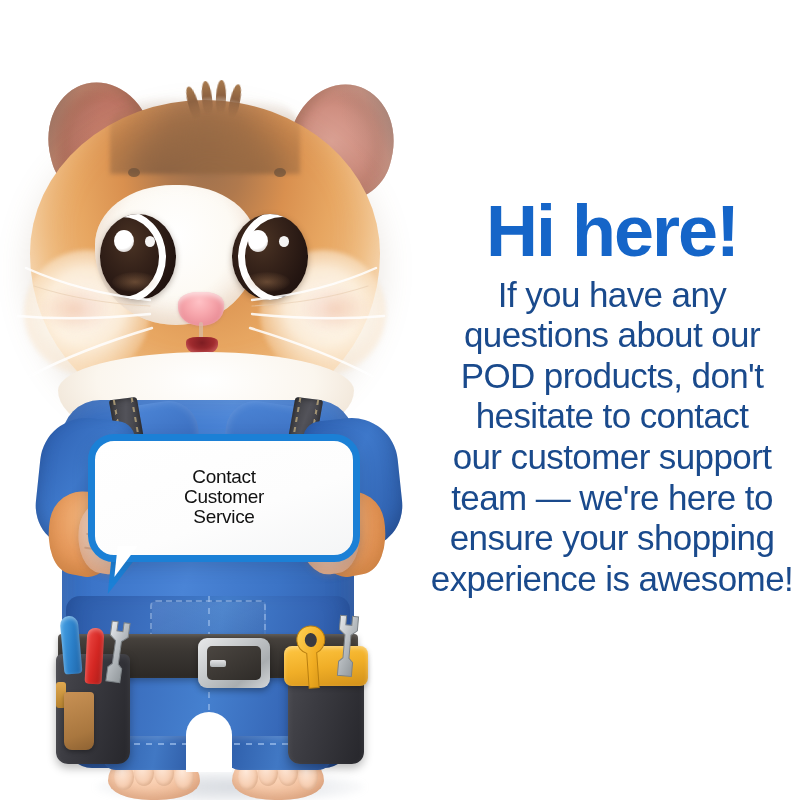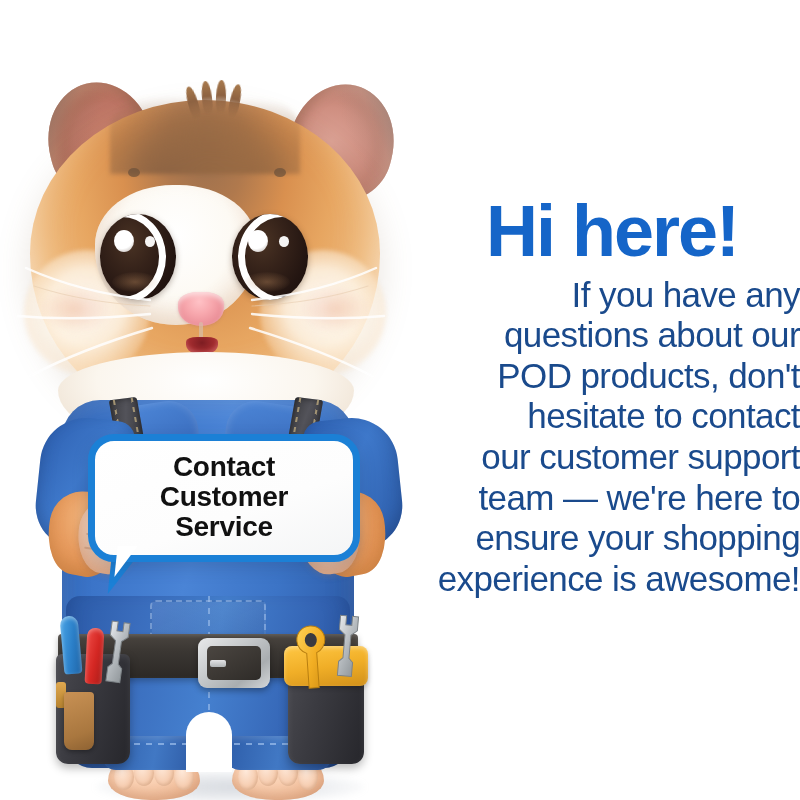--- a/index.html
+++ b/index.html
@@ -421,22 +421,22 @@
   #sign .bubble {
     position: absolute; inset: 0;
     background: linear-gradient(160deg, #ffffff 0%, #fdfdfd 60%, #f4f5f6 100%);
     border: 7px solid #1b80d6;
     border-radius: 26px;
     box-shadow: 0 6px 16px rgba(30,60,100,.22);
     display: flex; align-items: center; justify-content: center;
   }
   #sign .sign-text {
     font-family: "Liberation Sans", sans-serif;
-    font-weight: bold;
-    font-size: 28px;
+    font-weight: normal;
+    font-size: 19px;
     line-height: 1.06;
     color: #111111;
     text-align: center;
     letter-spacing: -.3px;
     white-space: pre-line;
     margin-top: -2px;
   }
   #sign .tail-outer {
     position: absolute; left: 22px; top: 116px;
     width: 0; height: 0;
@@ -470,21 +470,20 @@
     margin: 0 0 8px 0;
   }
   #body-copy {
     font-family: "Liberation Sans", sans-serif;
     font-size: 35px;
     line-height: 1.16;
     color: #1A4A8C;
     letter-spacing: -0.6px;
     white-space: pre-line;
     margin: 0;
-    text-align: right;
   }
 </style>
 </head>
 <body>
 
 <div id="stage">
 
   <div class="ground-shadow"></div>
 
   <div id="character">

